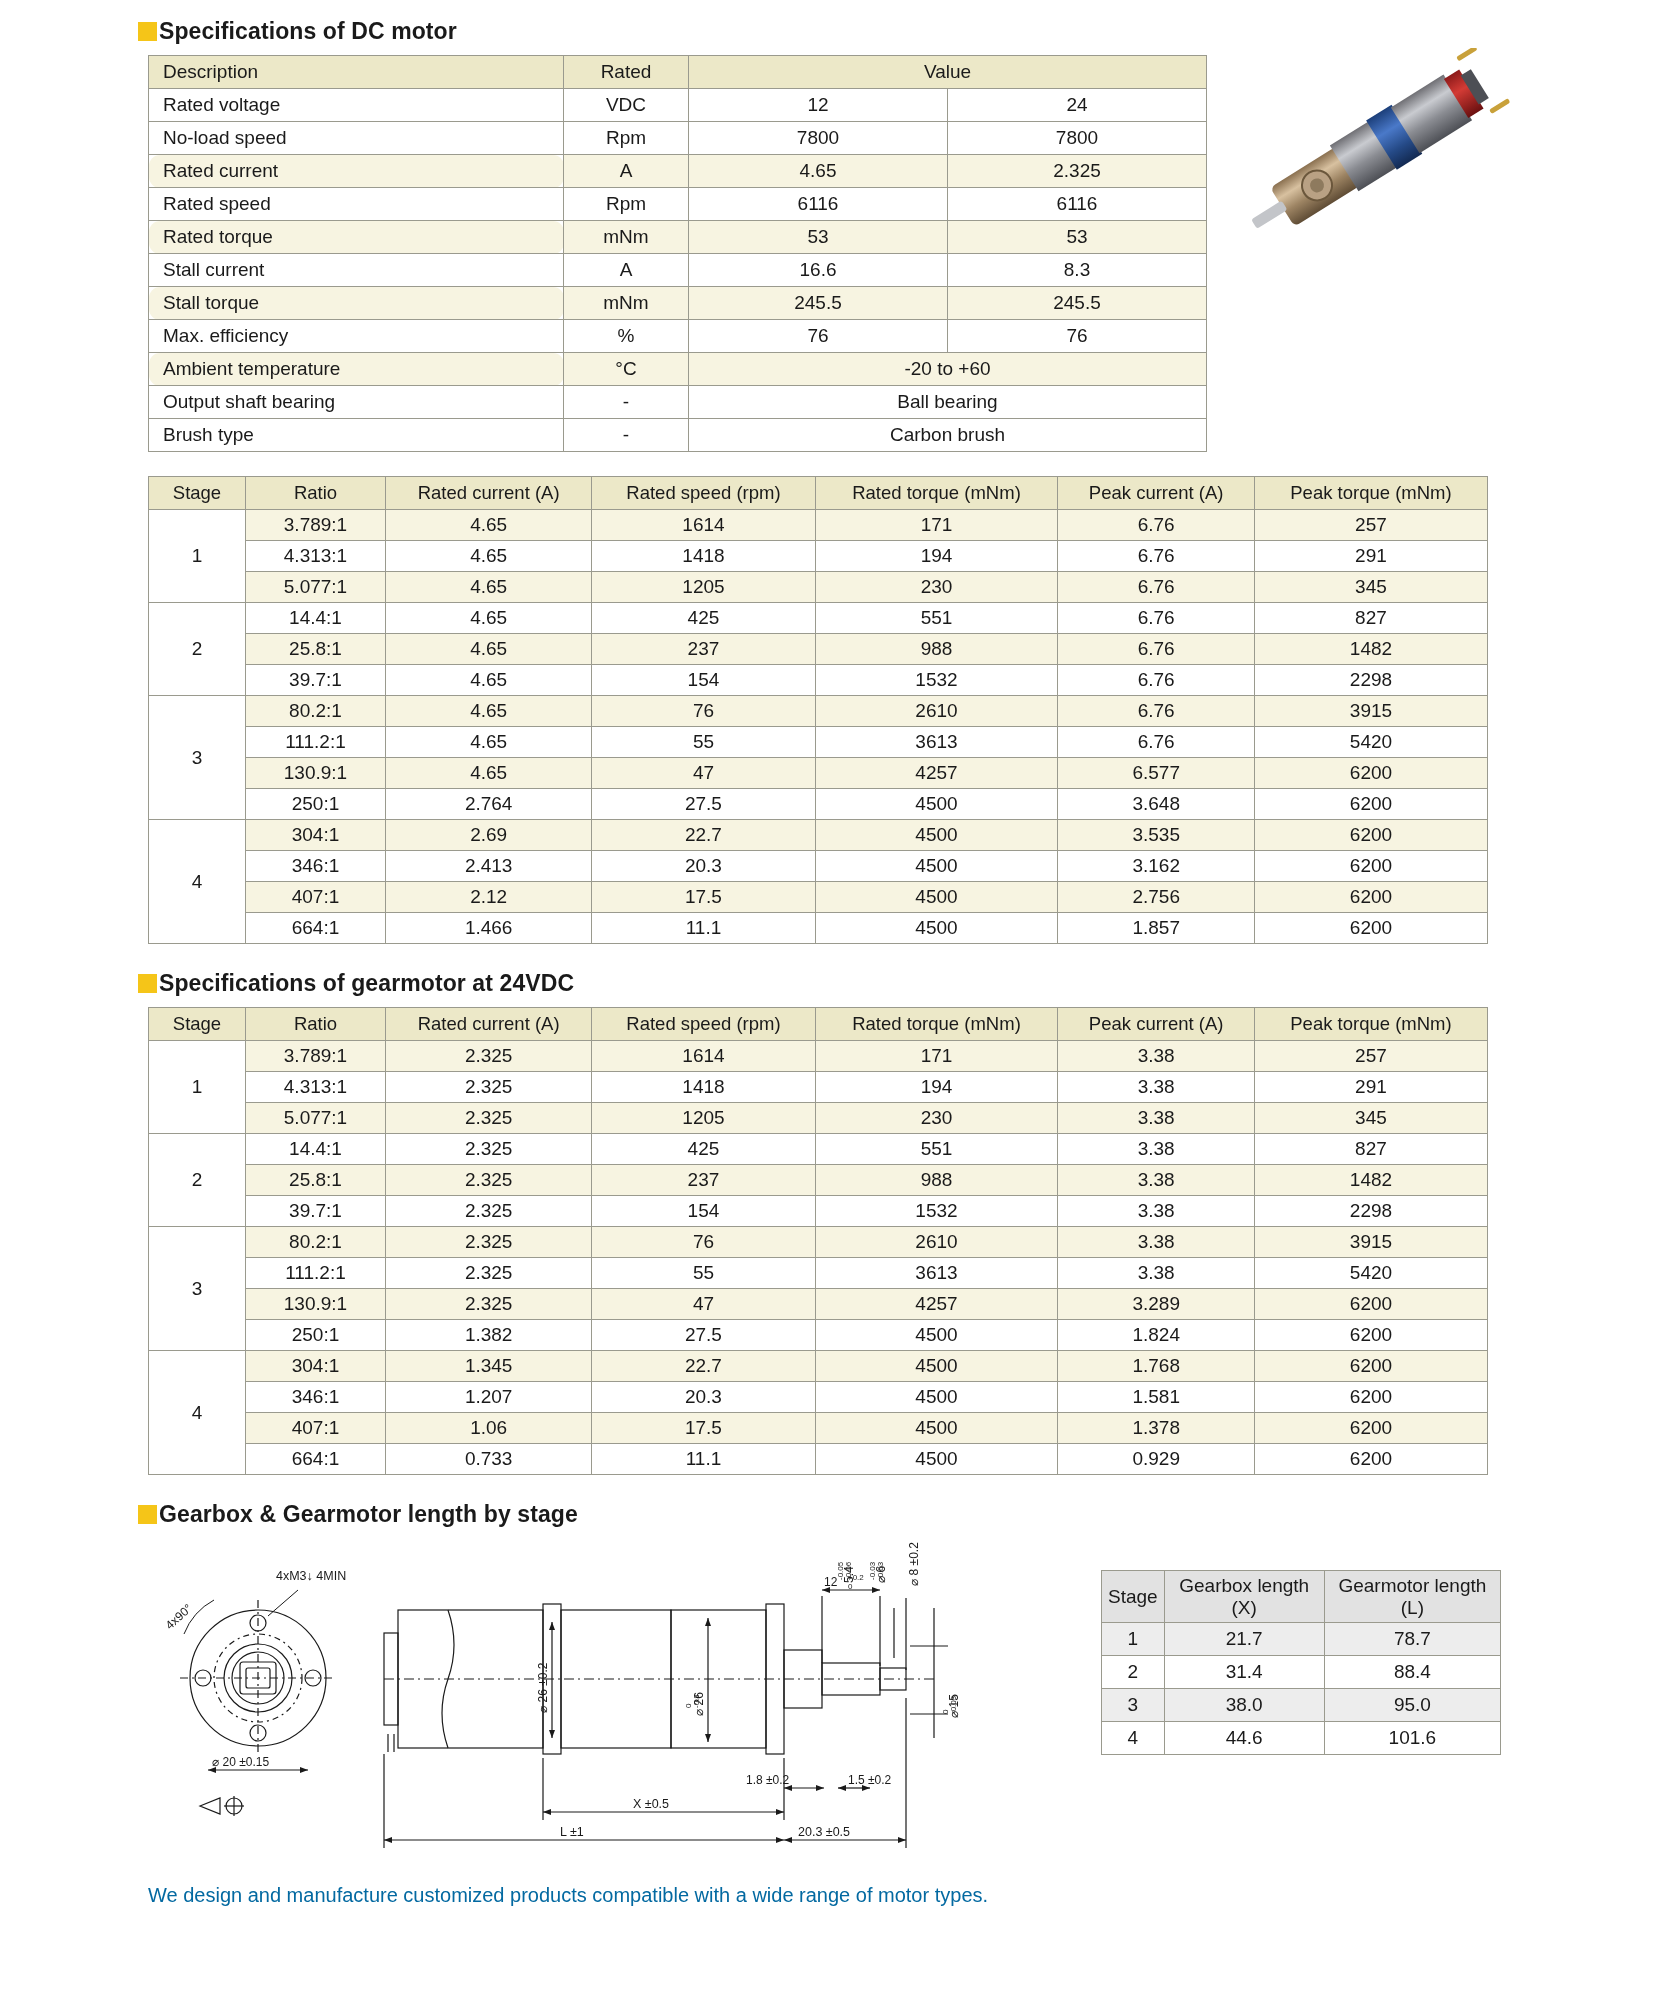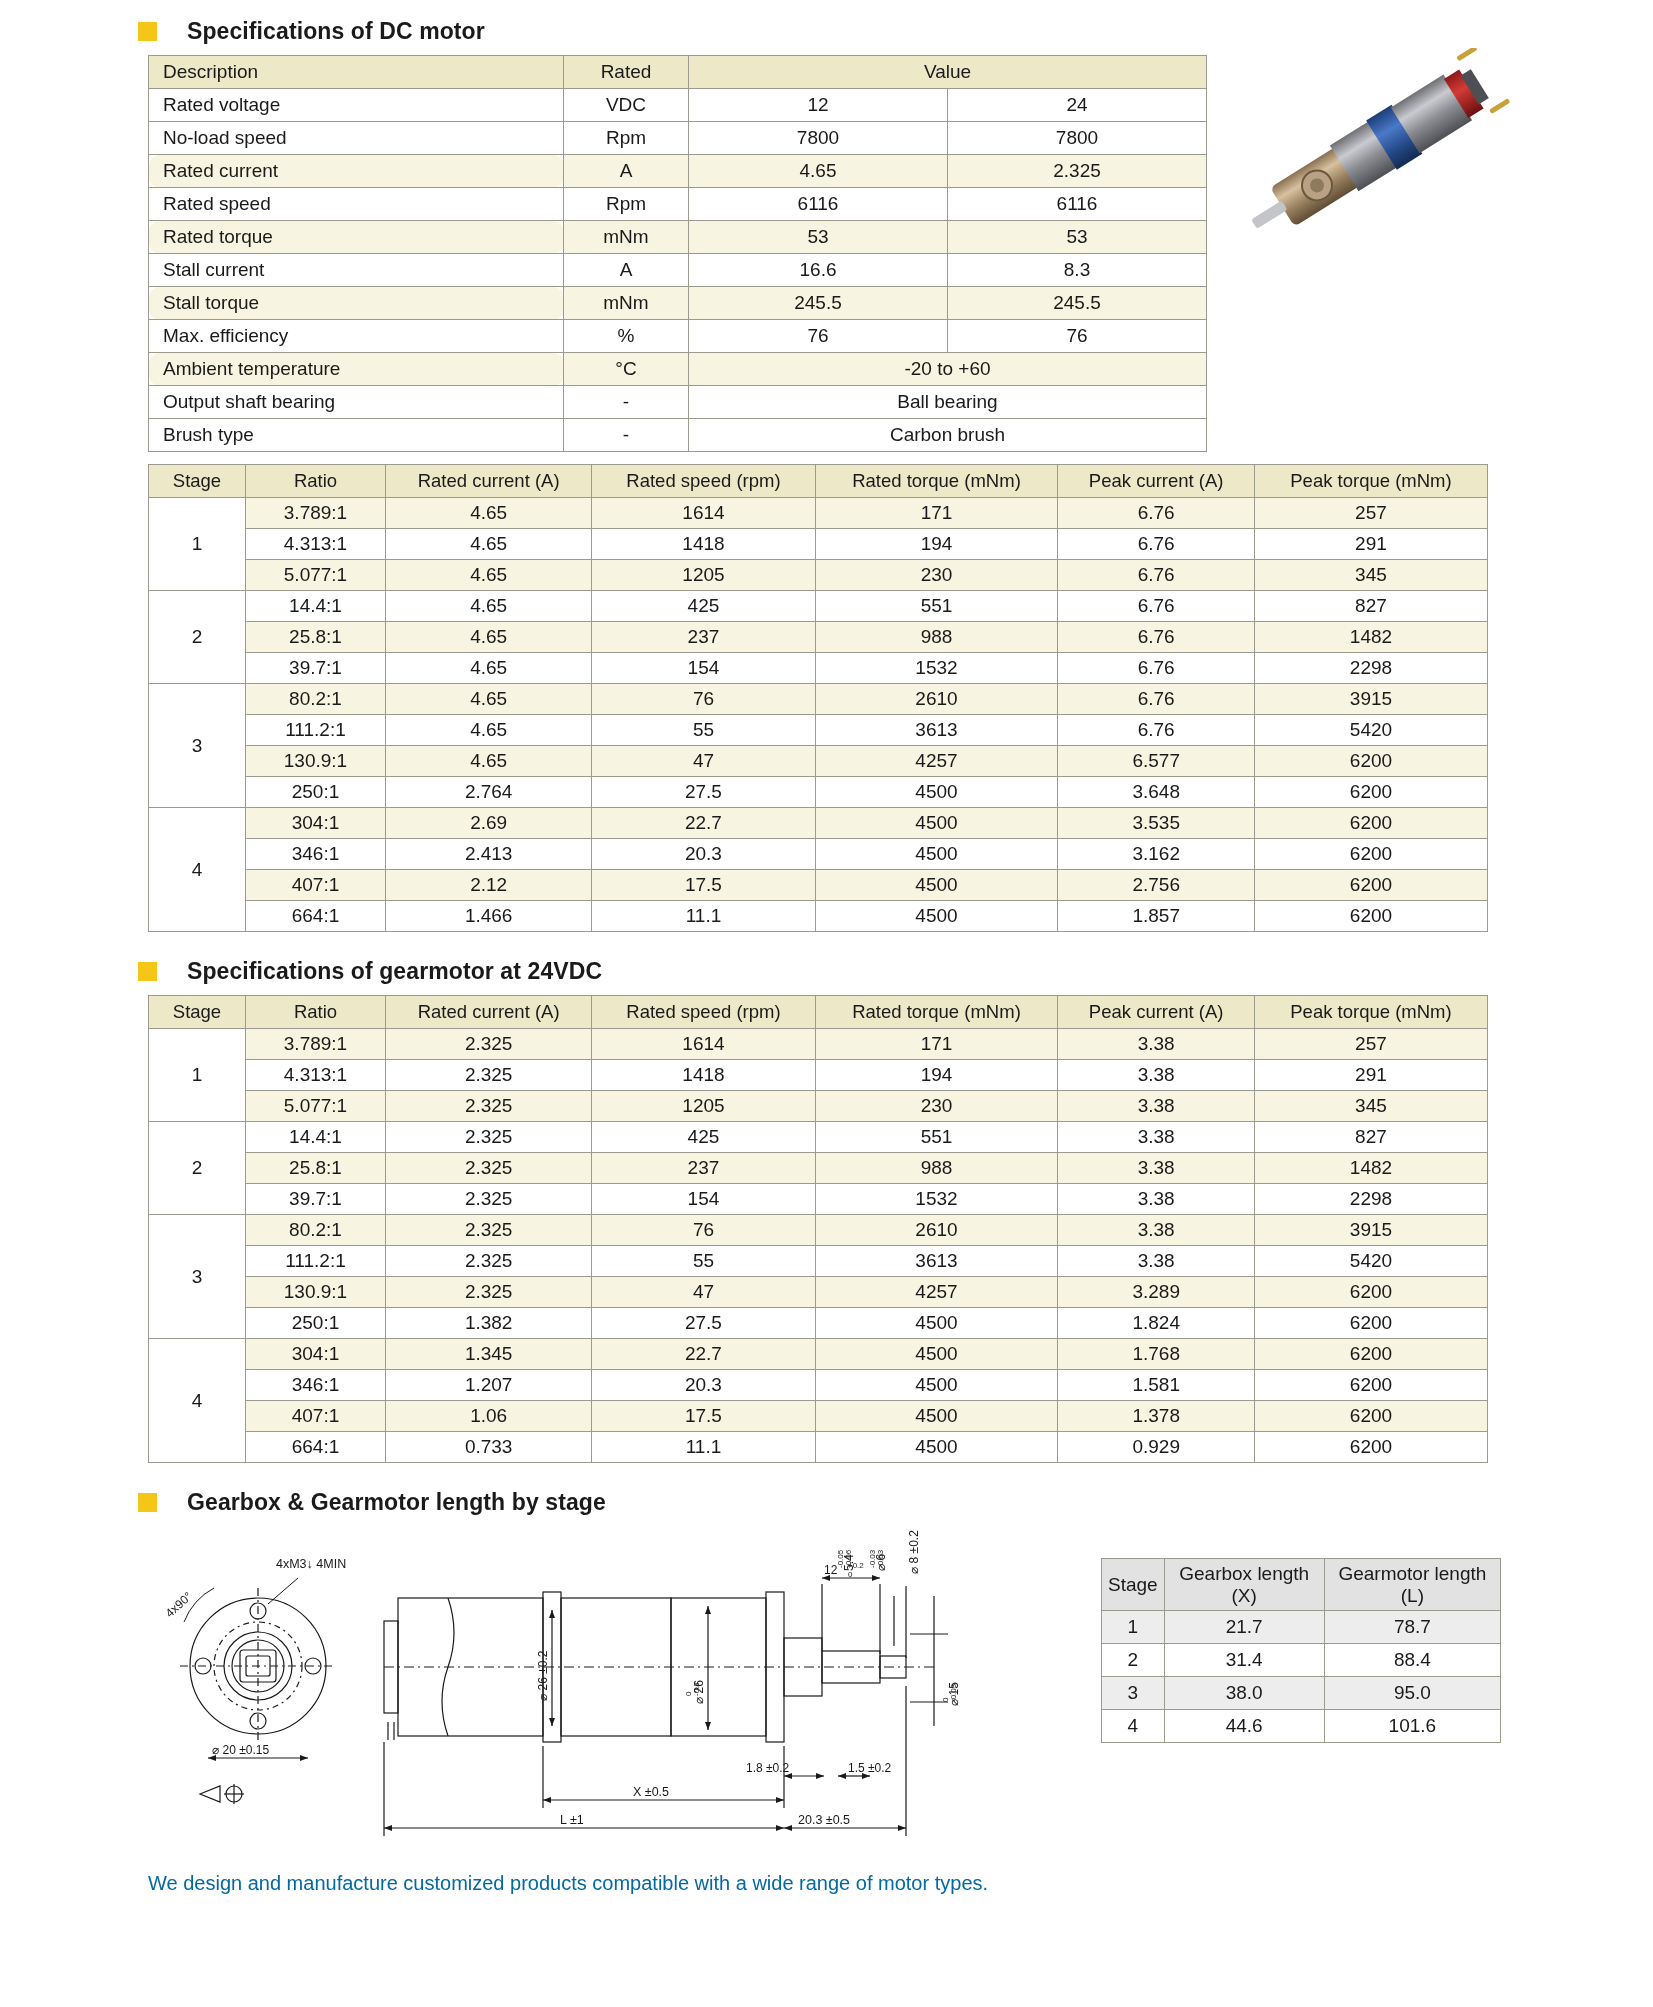--- a/index.html
+++ b/index.html
@@ -17,21 +17,21 @@
     width: 1653px;
     min-height: 2007px;
     position: relative;
     padding: 18px 0 0 0;
   }
 
   
   .section-head {
     display: flex;
     align-items: center;
-    gap: 30px;
+    gap: 2px;
     margin: 0 0 10px 138px;
   }
   .bullet {
     width: 19px; height: 19px;
     background: #f5c518;
     flex: 0 0 auto;
     display: block;
   }
   .section-title {
     font-size: 23px;
@@ -44,21 +44,21 @@
   table {
     border-collapse: collapse;
     font-size: 19px;
   }
   td, th { padding: 0; }
 
   
   .dc-table {
     margin-left: 148px;
     width: 1059px;
-    margin-bottom: 12px;
+    margin-bottom: 24px;
   }
   .dc-table th, .dc-table td {
     border: 1px solid #9a9a8e;
     height: 33px;
     padding: 2px 10px;
     font-weight: normal;
   }
   .dc-table thead th {
     background: #ece8c8;
     text-align: center;

